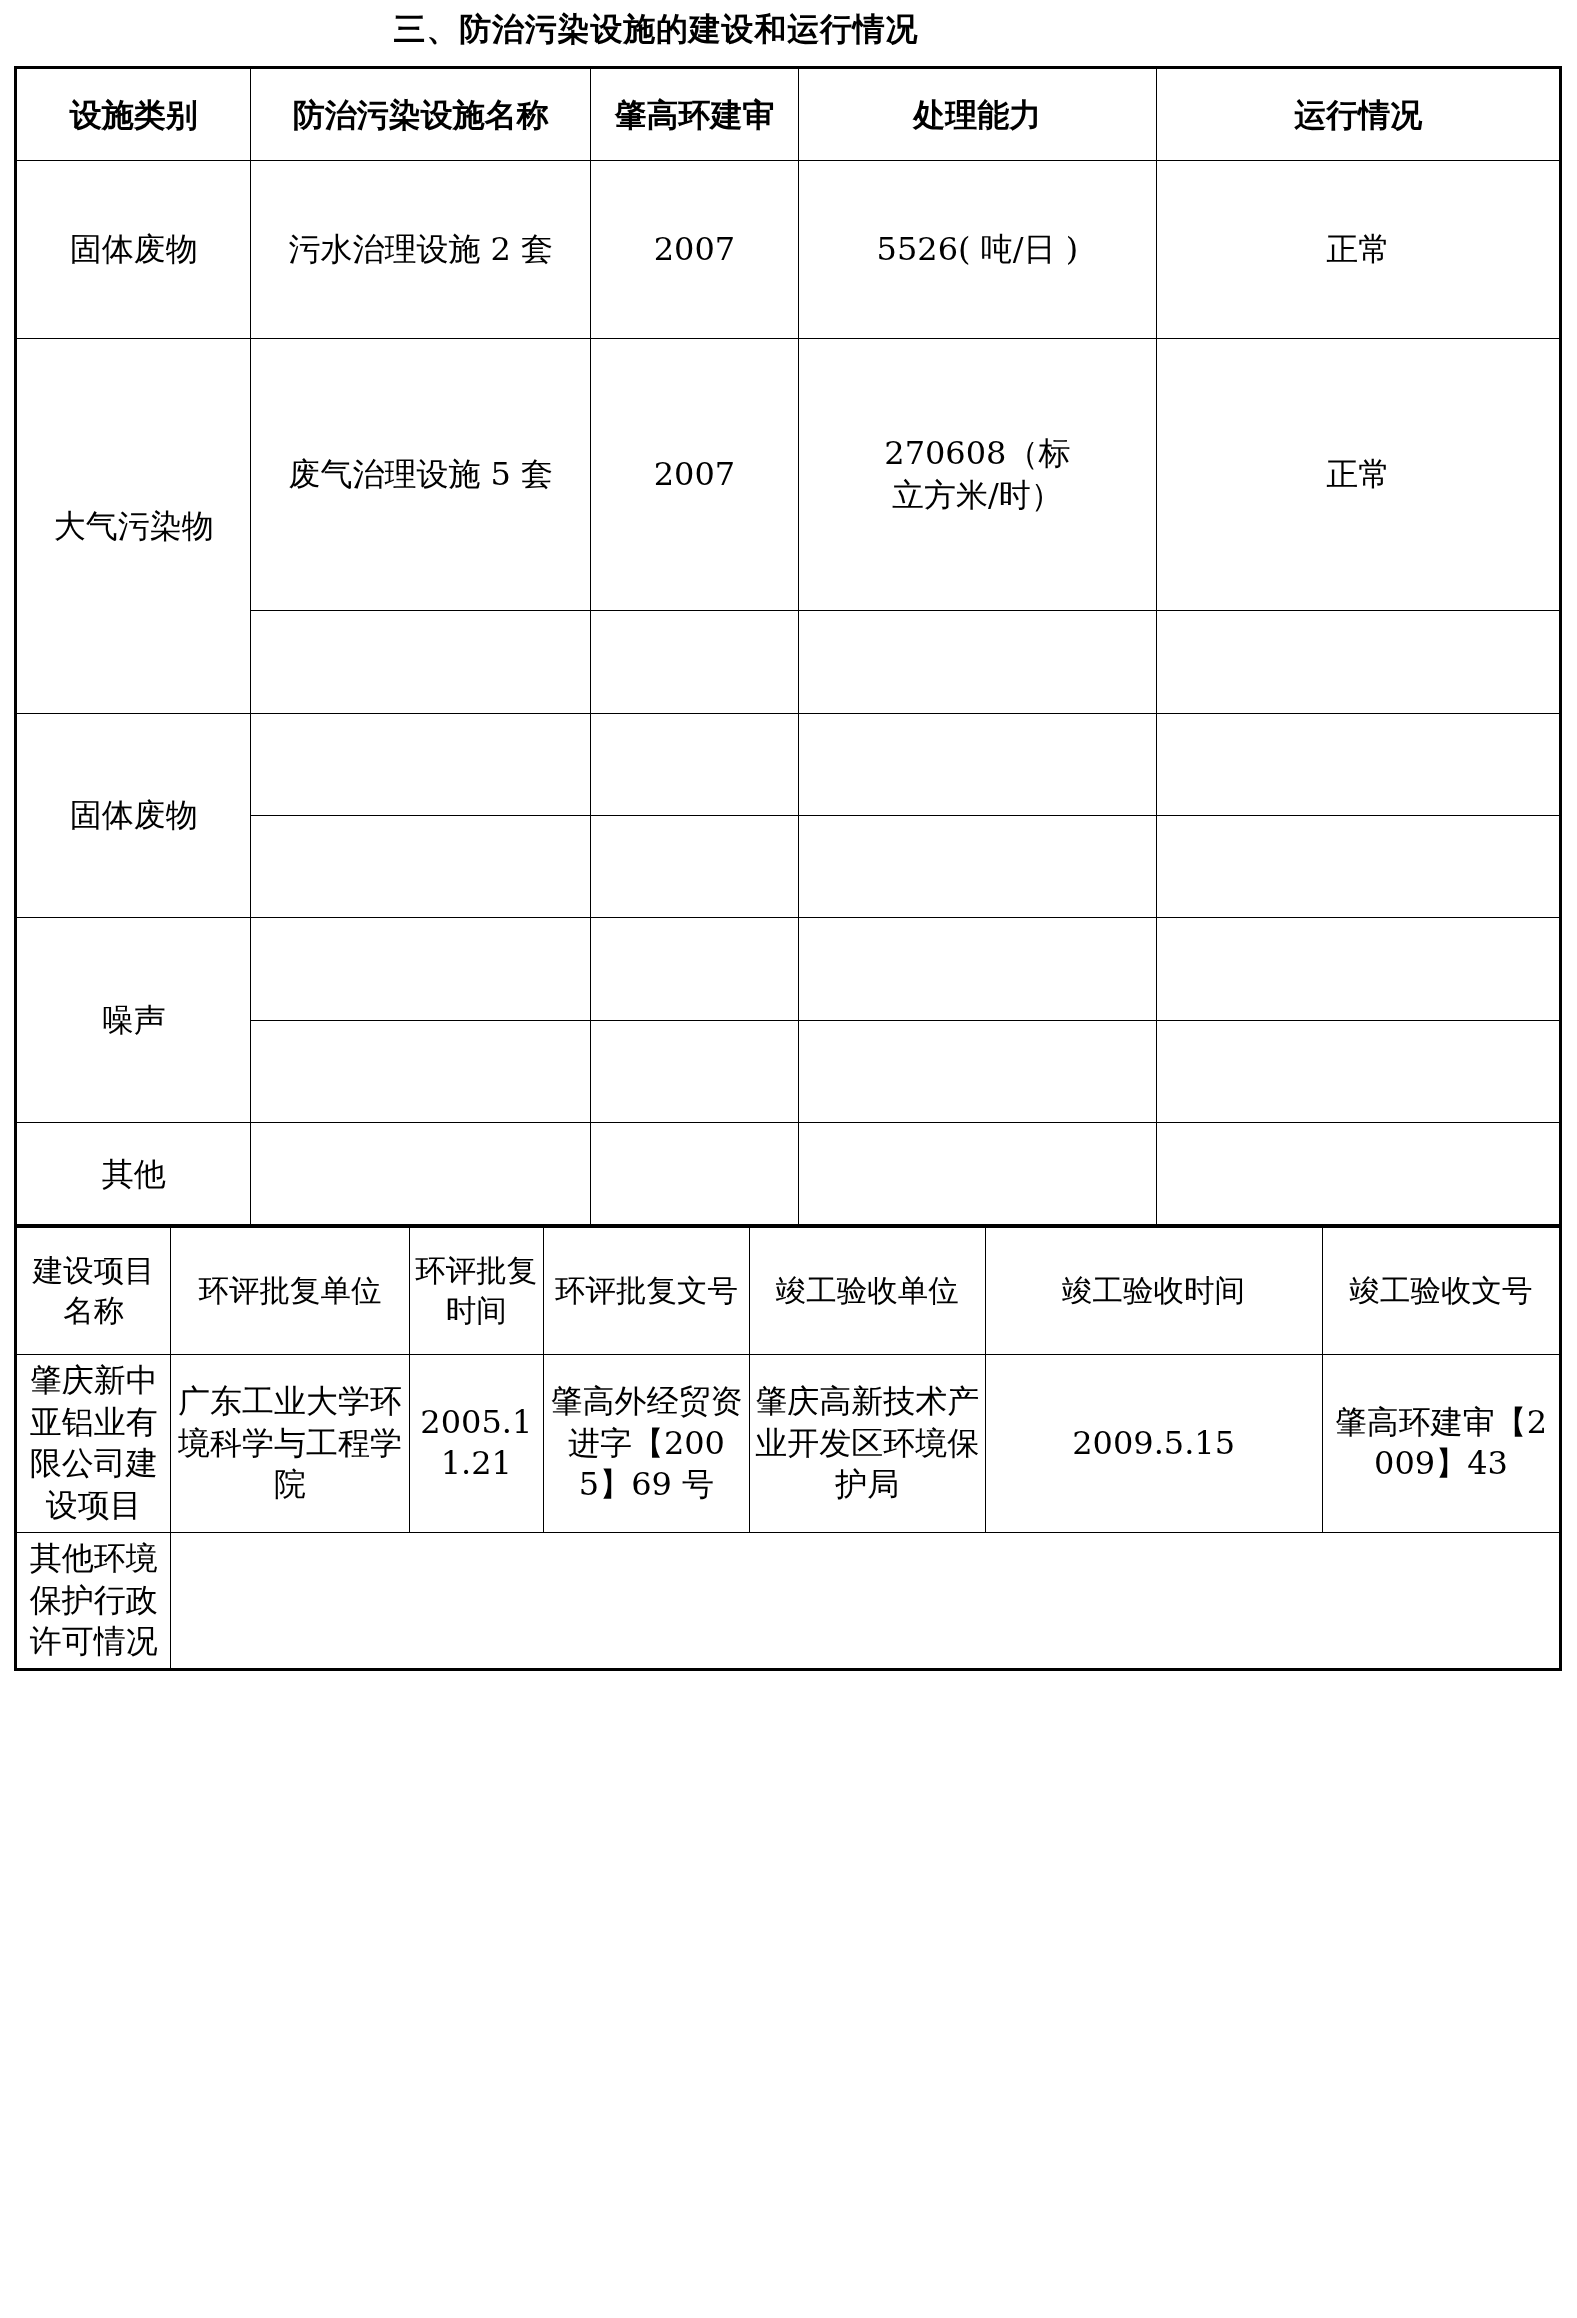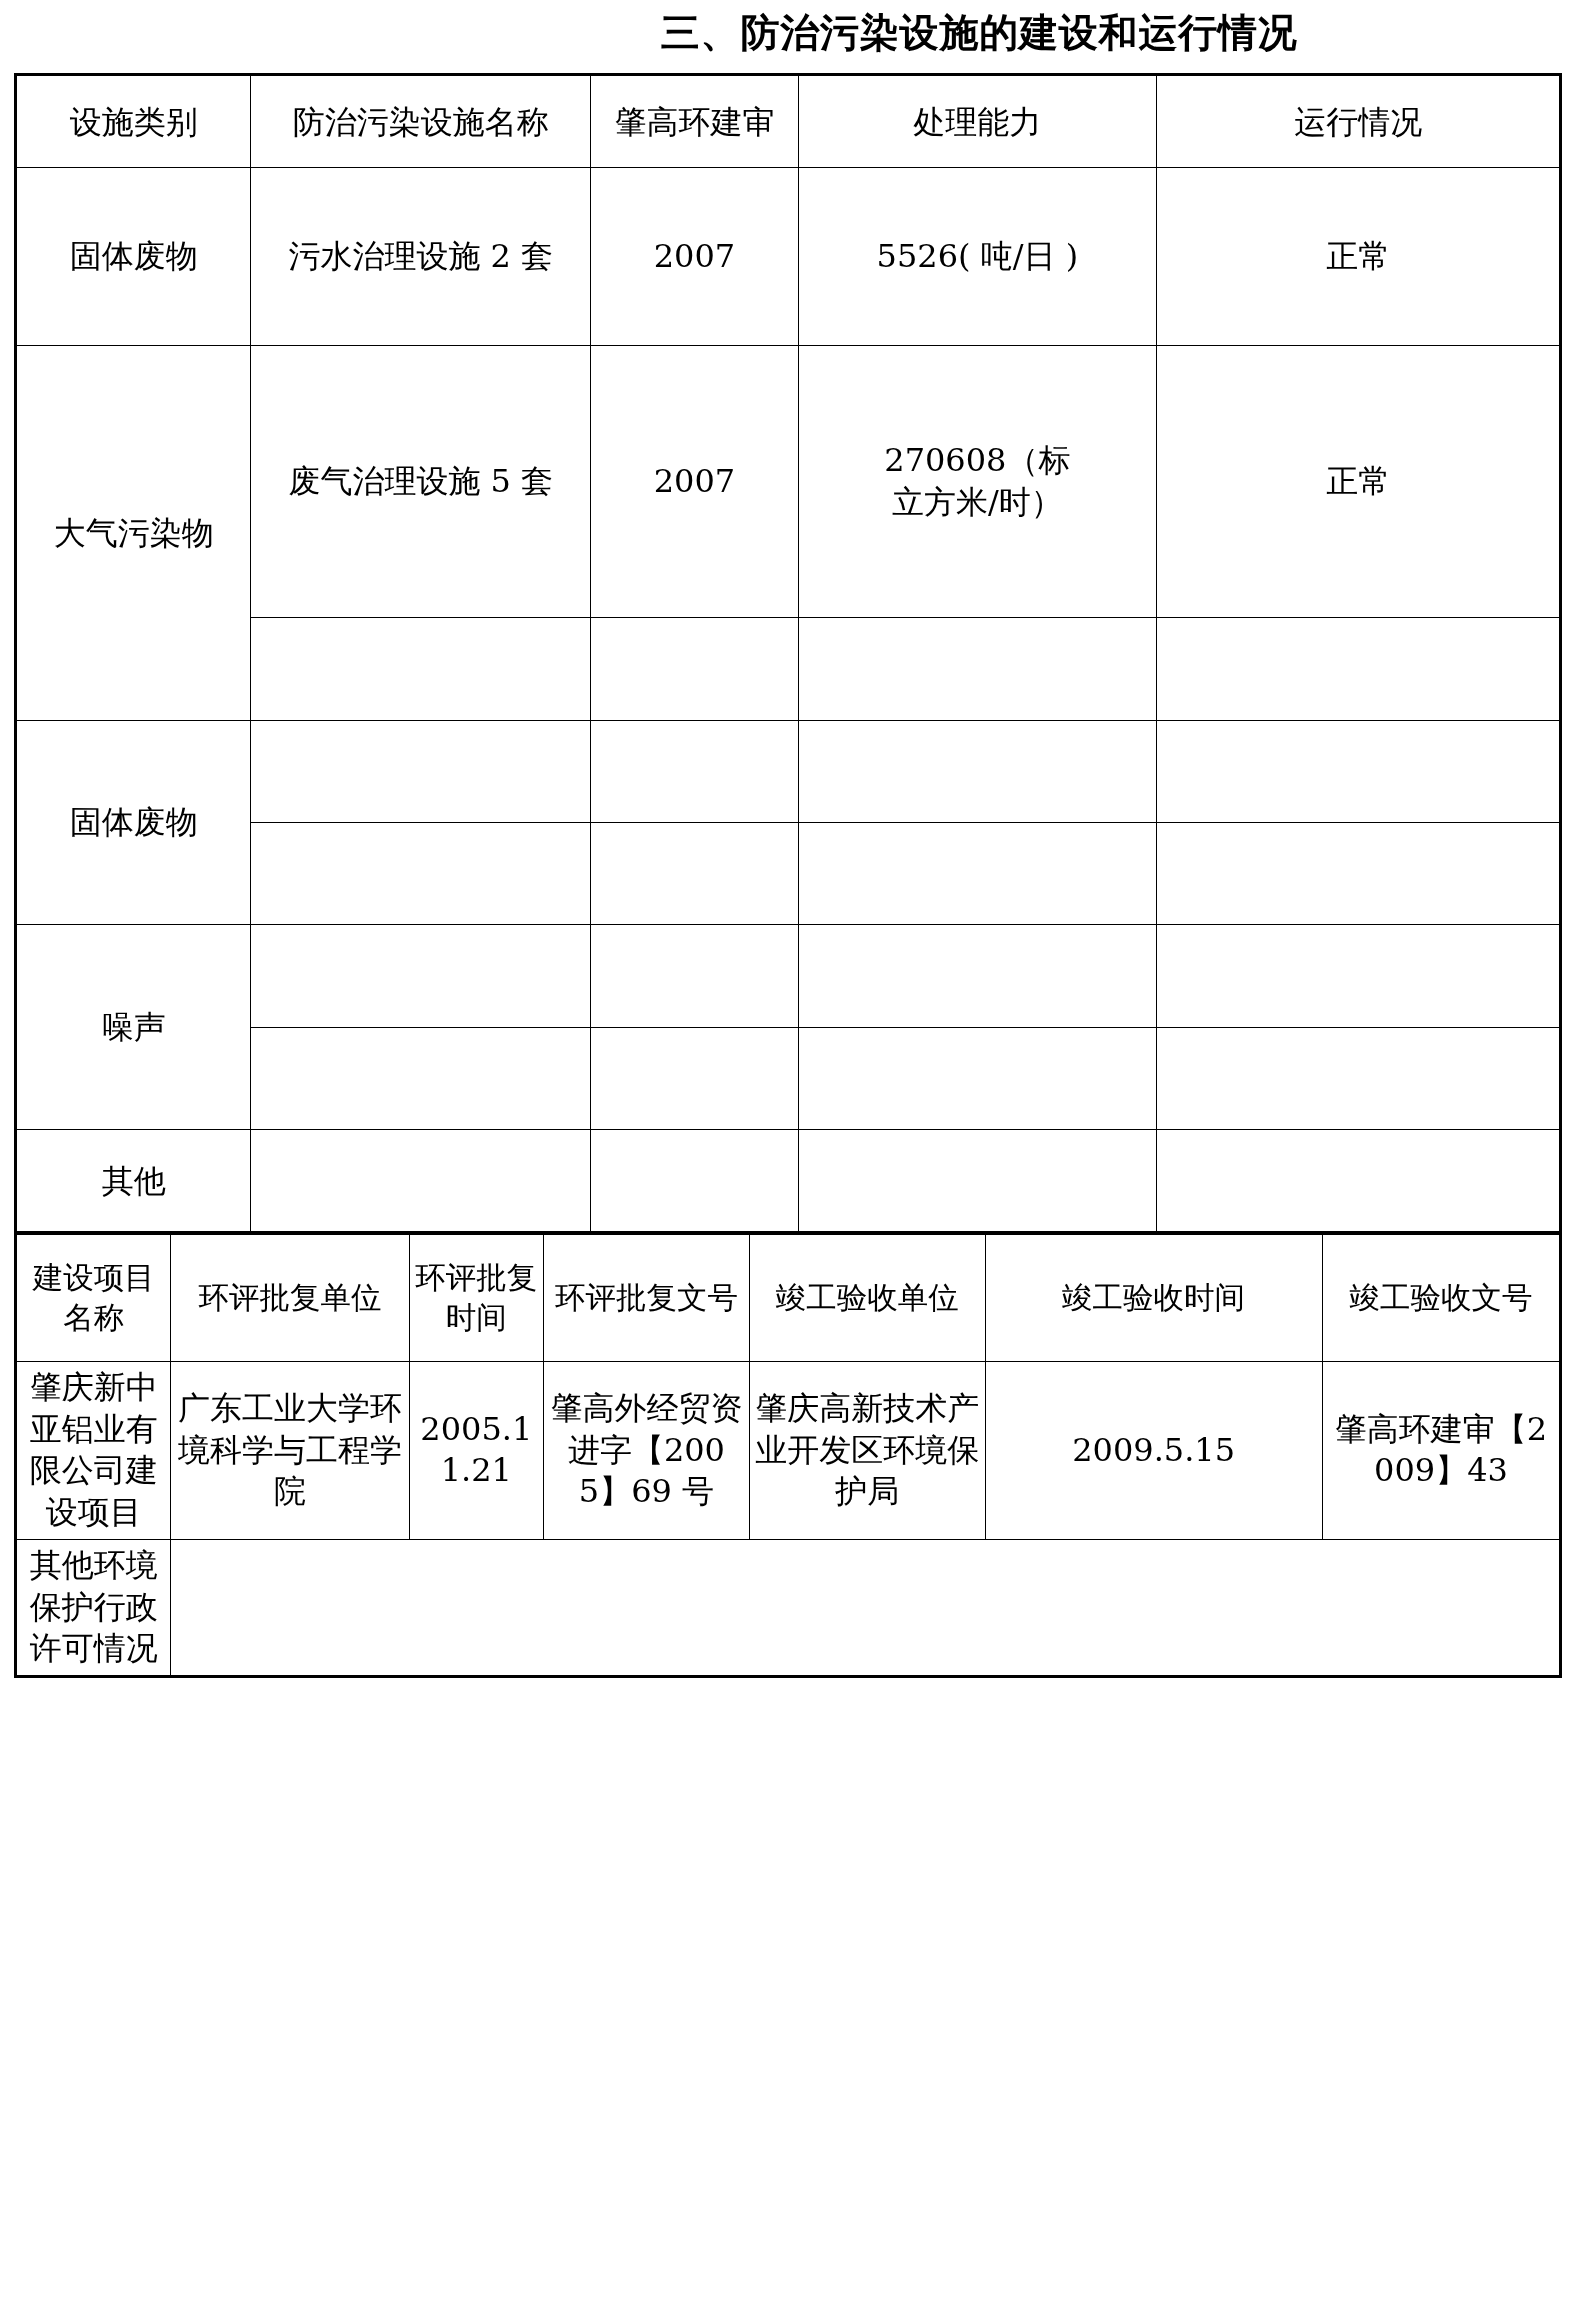--- a/index.html
+++ b/index.html
@@ -19,23 +19,23 @@
     width: 1577px;
     height: 2319px;
     box-sizing: border-box;
     padding: 0 14.4px;
   }
 
   
   .section-heading {
     font-family: "DejaVu Sans", "Liberation Sans", sans-serif;
     font-weight: bold;
-    font-size: 39px;
+    font-size: 32px;
     letter-spacing: 0.8px;
-    text-align: right;
+    text-align: center;
     line-height: 1.0;
     white-space: nowrap;
   }
   .heading-3 {
     padding-top: 13px;
     padding-bottom: 21px;
     padding-right: 265px;
   }
   .heading-4 {
     padding-top: 21px;
@@ -52,21 +52,21 @@
   }
   table.doc-table td {
     border: 1.6px solid #000000;
     text-align: center;
     vertical-align: middle;
     padding: 3.2px 4.8px;
     font-size: 32px;
     line-height: 1.32;
     word-break: break-all;
   }
-  table.doc-table td.thick-top { border-top-width: 3.2px; }
+  table.doc-table td.thick-top { border-top-width: 3.2px; font-weight: bold; }
   table.doc-table td.thick-bottom { border-bottom-width: 3.2px; }
   table.doc-table td.thick-left { border-left-width: 3.2px; }
   table.doc-table td.thick-right { border-right-width: 3.2px; }
 
   
   .t1 col.c1 { width: 205px; }
   .t1 col.c2 { width: 297px; }
   .t1 col.c3 { width: 181px; }
   .t1 col.c4 { width: 313px; }
   .t1 col.c5 { width: 353px; }

